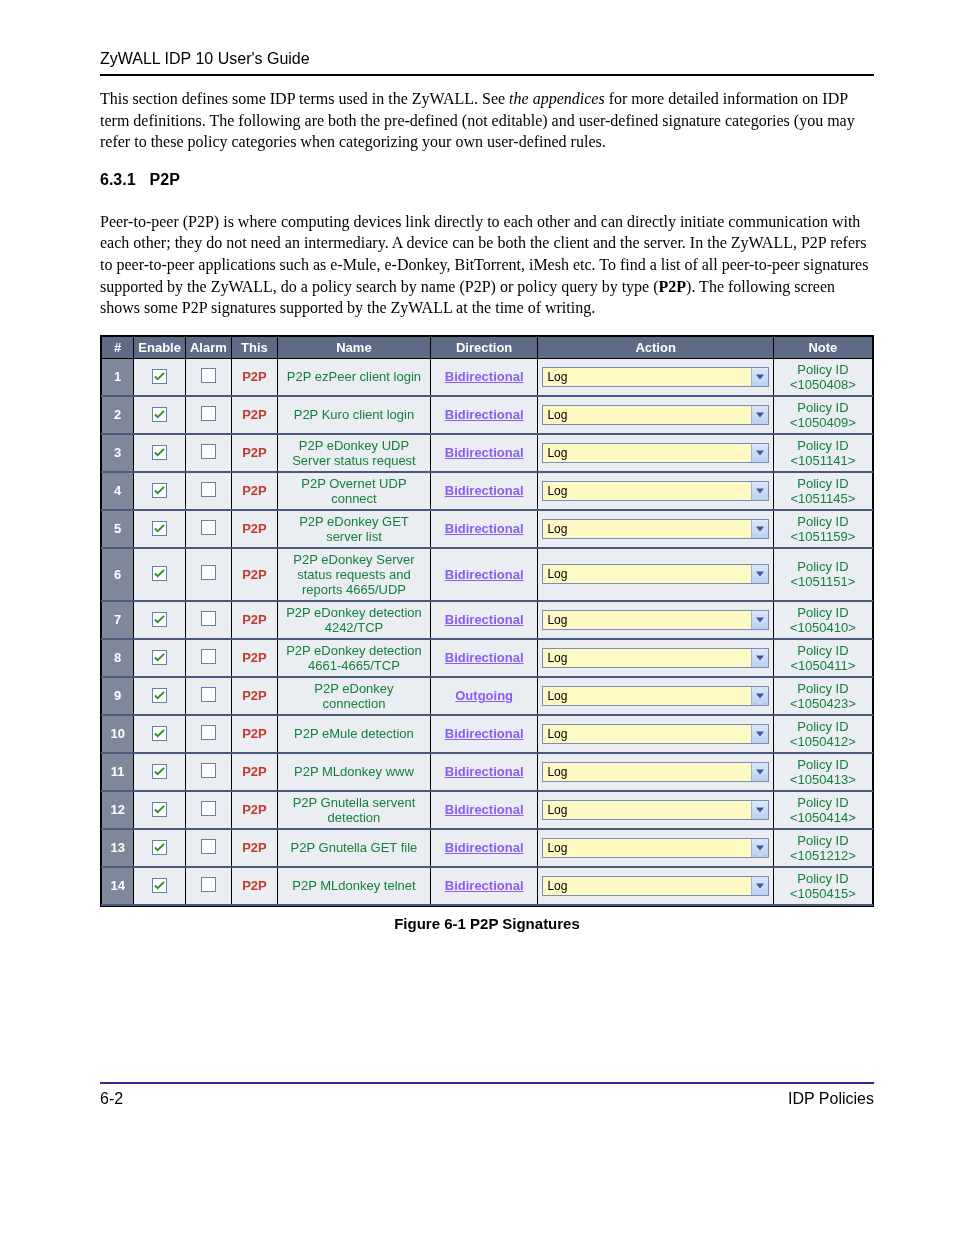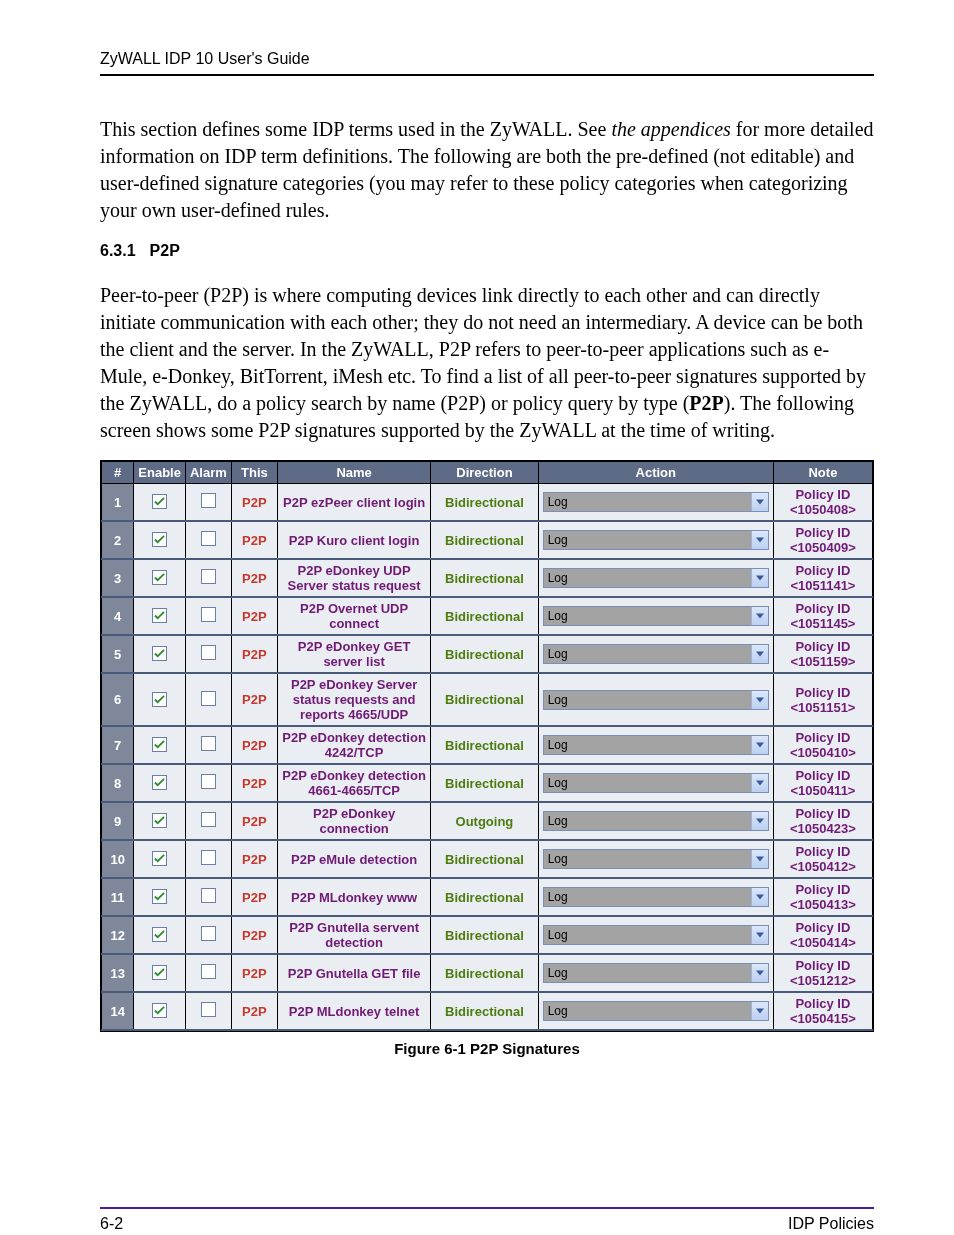--- a/index.html
+++ b/index.html
@@ -12,31 +12,31 @@
   }
   .page {
     padding: 50px 80px 40px 100px;
     box-sizing: border-box;
   }
   .running-head {
     font-family: Arial, Helvetica, sans-serif;
     font-size: 16px;
     padding-bottom: 6px;
     border-bottom: 2px solid #000;
-    margin-bottom: 40px;
+    margin-bottom: 12px;
   }
   h1.section {
     font-family: Arial, Helvetica, sans-serif;
     font-size: 26px;
     font-weight: 700;
     margin: 0 0 12px 0;
   }
   h1.section .num { margin-right: 24px; }
   p.body {
-    font-size: 20px;
+    font-size: 16px;
     line-height: 1.35;
     margin: 4px 0 16px 0;
   }
   p.body em { font-style: italic; }
   h2.sub {
     font-family: Arial, Helvetica, sans-serif;
     font-size: 16px;
     font-weight: 700;
     margin: 18px 0 22px 0;
   }
@@ -71,28 +71,29 @@
     background: #eaedf2;
   }
   table.sig td.rownum {
     background: #7f879a;
     color: #fff;
     font-weight: 700;
     width: 24px;
   }
   table.sig td.name,
   table.sig td.note {
-    font-weight: 700;
-    color: #701a75;
+    font-weight: 400;
+    color: #15803d;
   }
   table.sig td.name { width: 150px; }
   table.sig td.dir {
     font-weight: 700;
-    color: #4d7c0f;
+    color: #8b5cf6;
     width: 100px;
+    text-decoration: underline;
   }
   table.sig td.type {
     font-weight: 700;
     color: #c43a2f;
     width: 38px;
   }
   table.sig td.note { width: 92px; white-space: nowrap; }
   table.sig td.act { width: 240px; }
 
   .chk {
@@ -104,21 +105,21 @@
     align-items: center; justify-content: center;
   }
   .chk svg { width: 11px; height: 11px; display: none; }
   .chk.on svg { display: block; }
 
   .select {
     display: flex;
     align-items: center;
     width: 100%;
     height: 20px;
-    background: #a3a3a3;
+    background: #fef9c3;
     border: 1px solid #7a8fb5;
     box-sizing: border-box;
     font-family: Tahoma, Arial, sans-serif;
     font-size: 12px;
     color: #000;
   }
   .select .val {
     flex: 1;
     text-align: left;
     padding: 0 4px;

